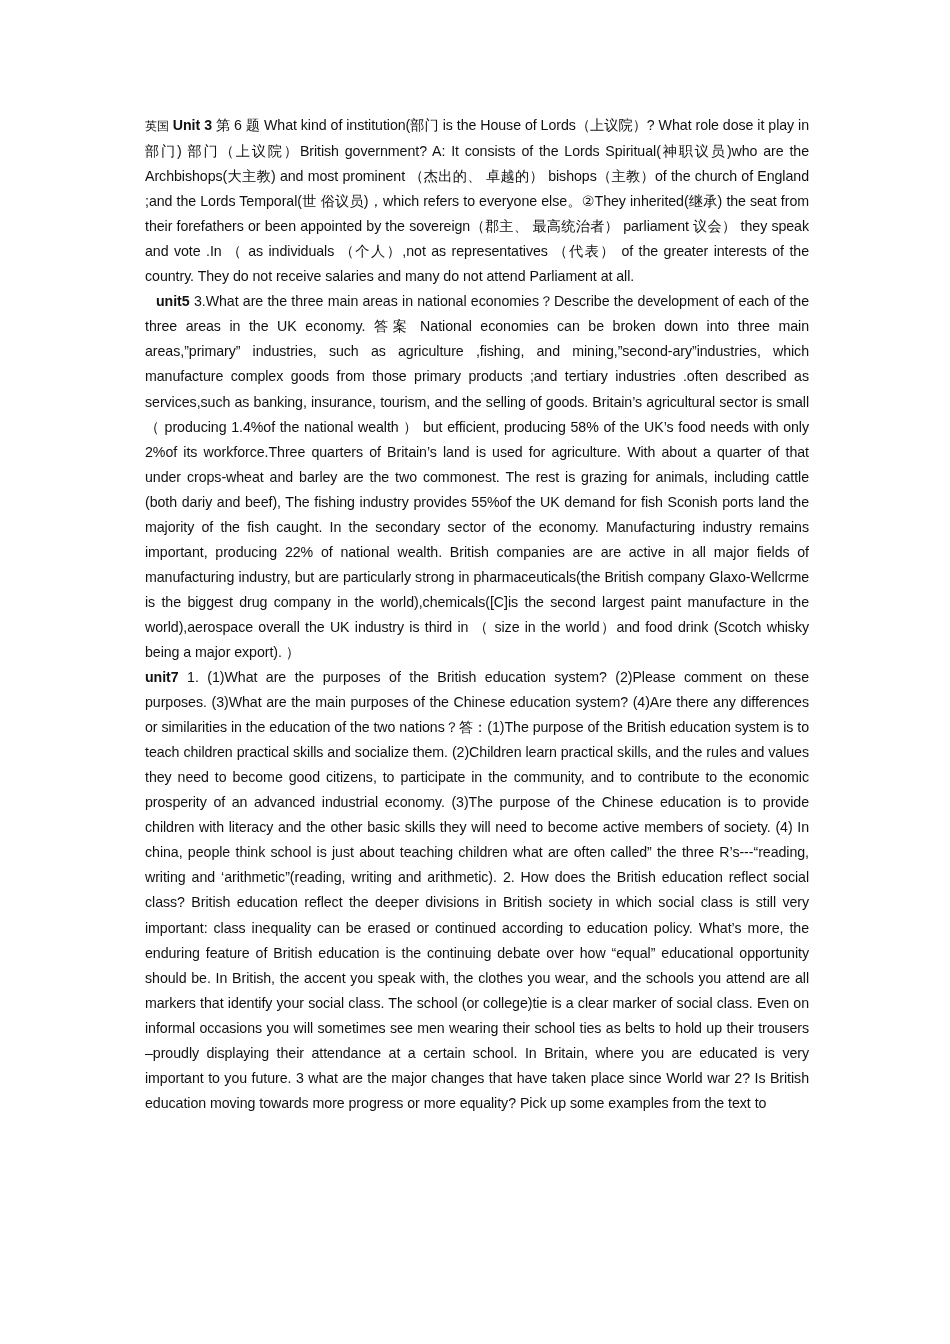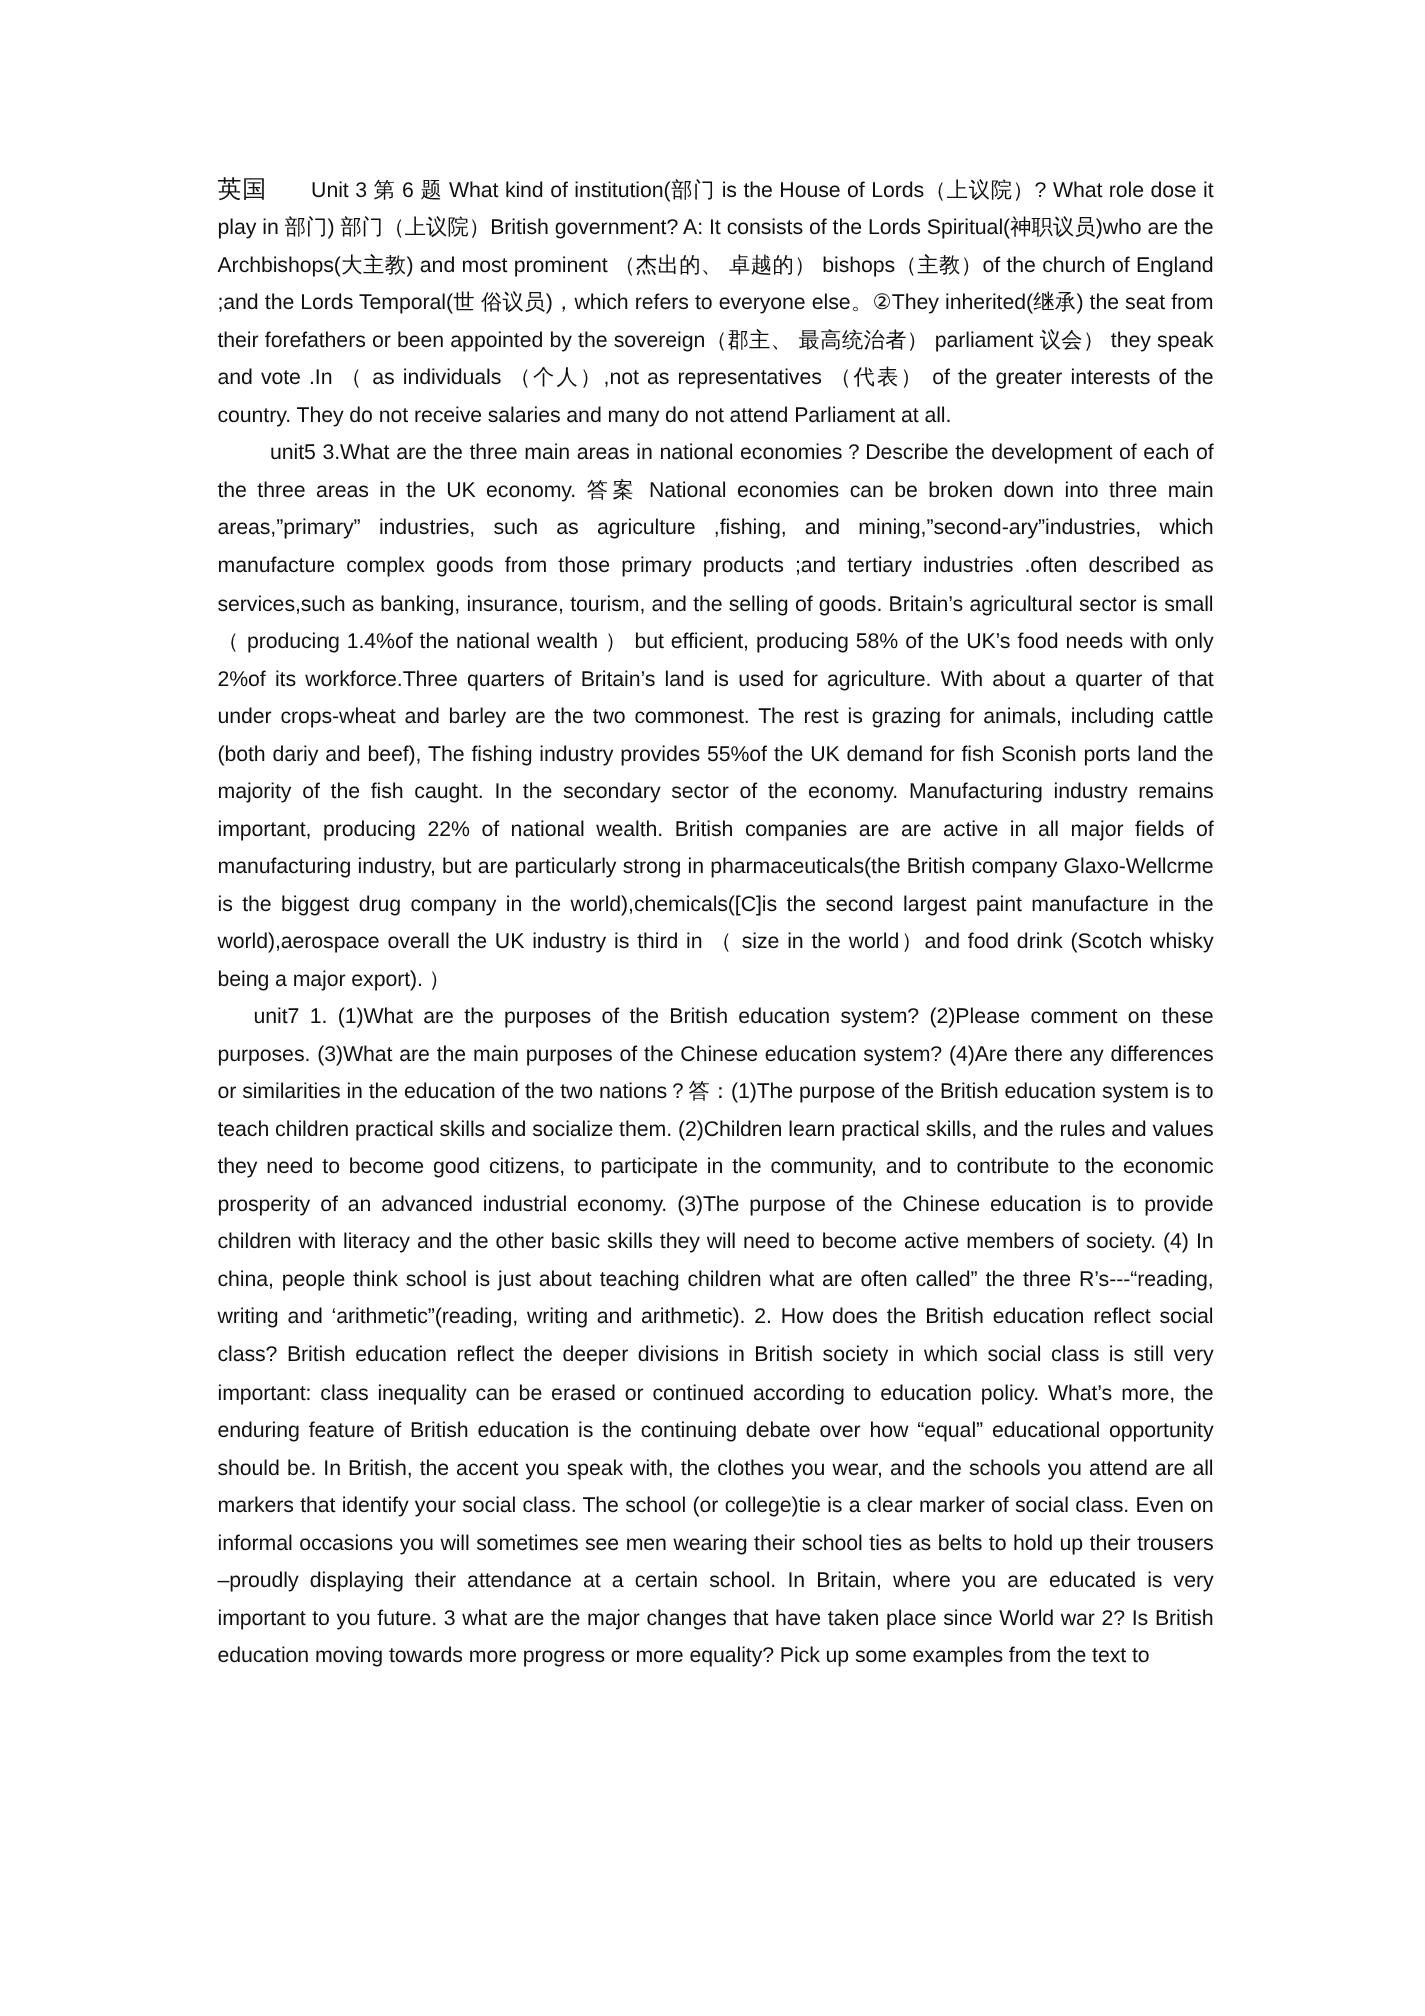--- a/index.html
+++ b/index.html
@@ -36,26 +36,25 @@
     line-height: 25.05px;
     letter-spacing: -0.05px;
     word-spacing: 0px;
     color: #101010;
     hyphens: none;
   }
   p.para.indent {
     text-indent: 11px;
   }
   .lead {
-    font-weight: normal;
-    margin-left: 24px;
+    font-weight: bold;
   }
   .cjk {
     font-family: "DejaVu Sans", "Liberation Sans", sans-serif;
-    font-size: 16px;
+    font-size: 12px;
     margin-top: 33px;
   }
 </style>
 </head>
 <body>
 
 <div id="page">
 
   <div id="doc-body">
 

